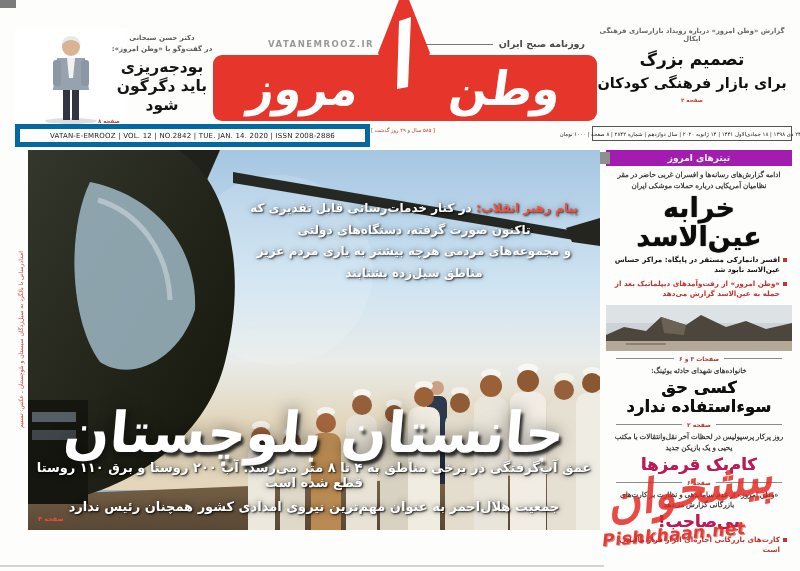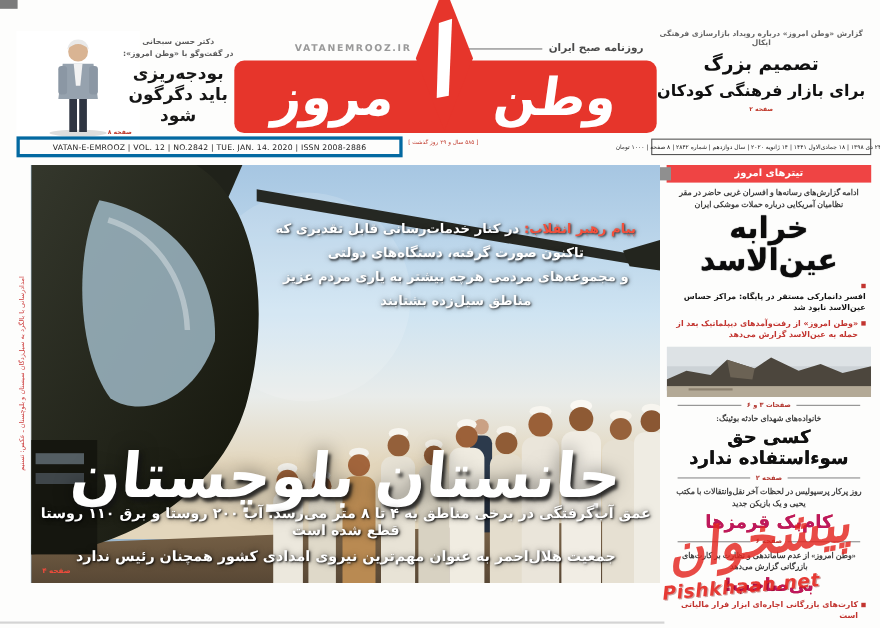--- a/index.html
+++ b/index.html
@@ -9,21 +9,21 @@
   .ltr{direction:ltr;}
   
   .corner-mark{left:0;top:0;width:16px;height:8px;background:#5a5a5a;opacity:.8;}
   .man-photo{left:15px;top:28px;width:112px;height:97px;background:#fff;}
   .interview{left:98px;top:33px;width:128px;text-align:center;}
   .kicker-sm{font-size:7px;color:#5a5a5a;font-weight:bold;line-height:1.55;margin:0;}
   .interview h2{margin:3px 0 0;font-size:15.5px;font-weight:900;color:#161616;line-height:1.25;}
   .interview h2 .l{display:block;}
   .pgref-tiny{font-size:5.5px;color:#c0392b;font-weight:bold;}
   .interview .pgref-tiny{display:block;text-align:left;margin-top:2px;}
-  .latin-bar{left:15px;top:124px;width:345px;height:13px;border:3px solid #0369a1;
+  .latin-bar{left:15px;top:124px;width:345px;height:13px;border:5px solid #0369a1;
              font-size:7px;color:#222;display:flex;align-items:center;justify-content:center;
              letter-spacing:.2px;white-space:nowrap;}
   .counter{left:366px;top:127px;width:74px;text-align:center;font-size:5.2px;color:#c0392b;}
   
   .logo-band{left:213px;top:55px;width:384px;height:66px;background:#e6352b;border-radius:9px;}
   .logo-row{position:absolute;left:0;top:0;width:100%;height:100%;display:flex;align-items:center;
             justify-content:space-around;padding:0 26px;box-sizing:border-box;}
   .logo-word{color:#fff;font-size:45px;font-weight:900;transform:skewX(-8deg) scaleY(1.05);line-height:1;}
   .logo-diamond{width:52px;height:132px;margin-top:-4px;position:relative;top:0;flex:0 0 auto;
                 transform:translateY(0);}
@@ -56,34 +56,34 @@
   .deck{position:absolute;left:0;right:0;text-align:center;color:#fff;font-size:13px;font-weight:bold;
         margin:0;text-shadow:1px 1px 2px rgba(0,0,0,.9),0 0 6px rgba(0,0,0,.6);}
   .deck1{bottom:40px;}
   .deck2{bottom:16px;}
   .photo-pgref{position:absolute;left:10px;bottom:7px;font-size:6.5px;color:#ef4b3c;font-weight:bold;}
   .photo-credit{left:17px;top:175px;height:330px;writing-mode:vertical-rl;transform:rotate(180deg);
                 font-size:6px;color:#cc3b3b;letter-spacing:.5px;text-align:center;}
   .bottom-line{left:0;top:565px;width:604px;height:2px;background:#d4d4d4;}
   
   .sidebar{right:8px;top:150px;width:186px;height:421px;}
-  .sb-bar{position:relative;height:16px;background:#ef4444;color:#fff;display:flex;align-items:center;
+  .sb-bar{position:relative;height:16px;background:#a21caf;color:#fff;display:flex;align-items:center;
           justify-content:center;font-size:9px;font-weight:bold;margin-bottom:4px;}
   .sb-bar-sq{position:absolute;left:-6px;top:2px;width:10px;height:12px;background:#8f8f8f;}
   .sb-kicker{font-size:7.2px;color:#3d3d3d;font-weight:bold;text-align:center;line-height:1.5;margin:4px 2px 1px;font-family:Liberation Serif, serif;}
   .sb-h{margin:1px 0 0;text-align:center;font-weight:700;}
   .sb-h .l{display:block;}
   .sb-h.lg{font-size:27px;line-height:1.1;color:#0c0c0c;letter-spacing:-.5px;
            text-shadow:0 0 1px #0c0c0c;}
   .sb-h.md{font-size:16.5px;line-height:1.2;color:#101010;text-shadow:0 0 .5px #101010;}
   .sb-h.red{color:#be185d;text-shadow:0 0 .5px #c23530;}
   .sb-bullet{display:flex;gap:3px;align-items:flex-start;margin:3px 5px 0;font-size:7.2px;
              font-weight:bold;line-height:1.45;text-align:right;}
   .sb-bullet .sq{flex:0 0 auto;width:4px;height:4px;background:#c23530;margin-top:3px;}
-  .sb-bullet.dark{color:#141414;flex-direction:column;}
+  .sb-bullet.dark{color:#141414;}
   .sb-bullet.red{color:#c23530;}
   .sb-photo{margin:5px 0 2px;height:46px;overflow:hidden;}
   .sb-pageref{display:flex;align-items:center;gap:5px;margin:4px 10px 1px;color:#b3362f;
               font-size:6px;font-weight:bold;white-space:nowrap;}
   .sb-pageref::before,.sb-pageref::after{content:"";flex:1;border-top:1px solid #8c8c8c;}
   
   .wm-script{left:604px;top:462px;width:170px;text-align:center;font-size:46px;font-weight:bold;
              font-style:italic;color:#e4251f;opacity:.82;transform:rotate(-10deg);pointer-events:none;}
   .wm-url{left:602px;top:524px;font-size:17px;font-weight:bold;font-style:italic;color:#e4251f;
           opacity:.9;transform:rotate(-5deg);letter-spacing:.5px;pointer-events:none;

